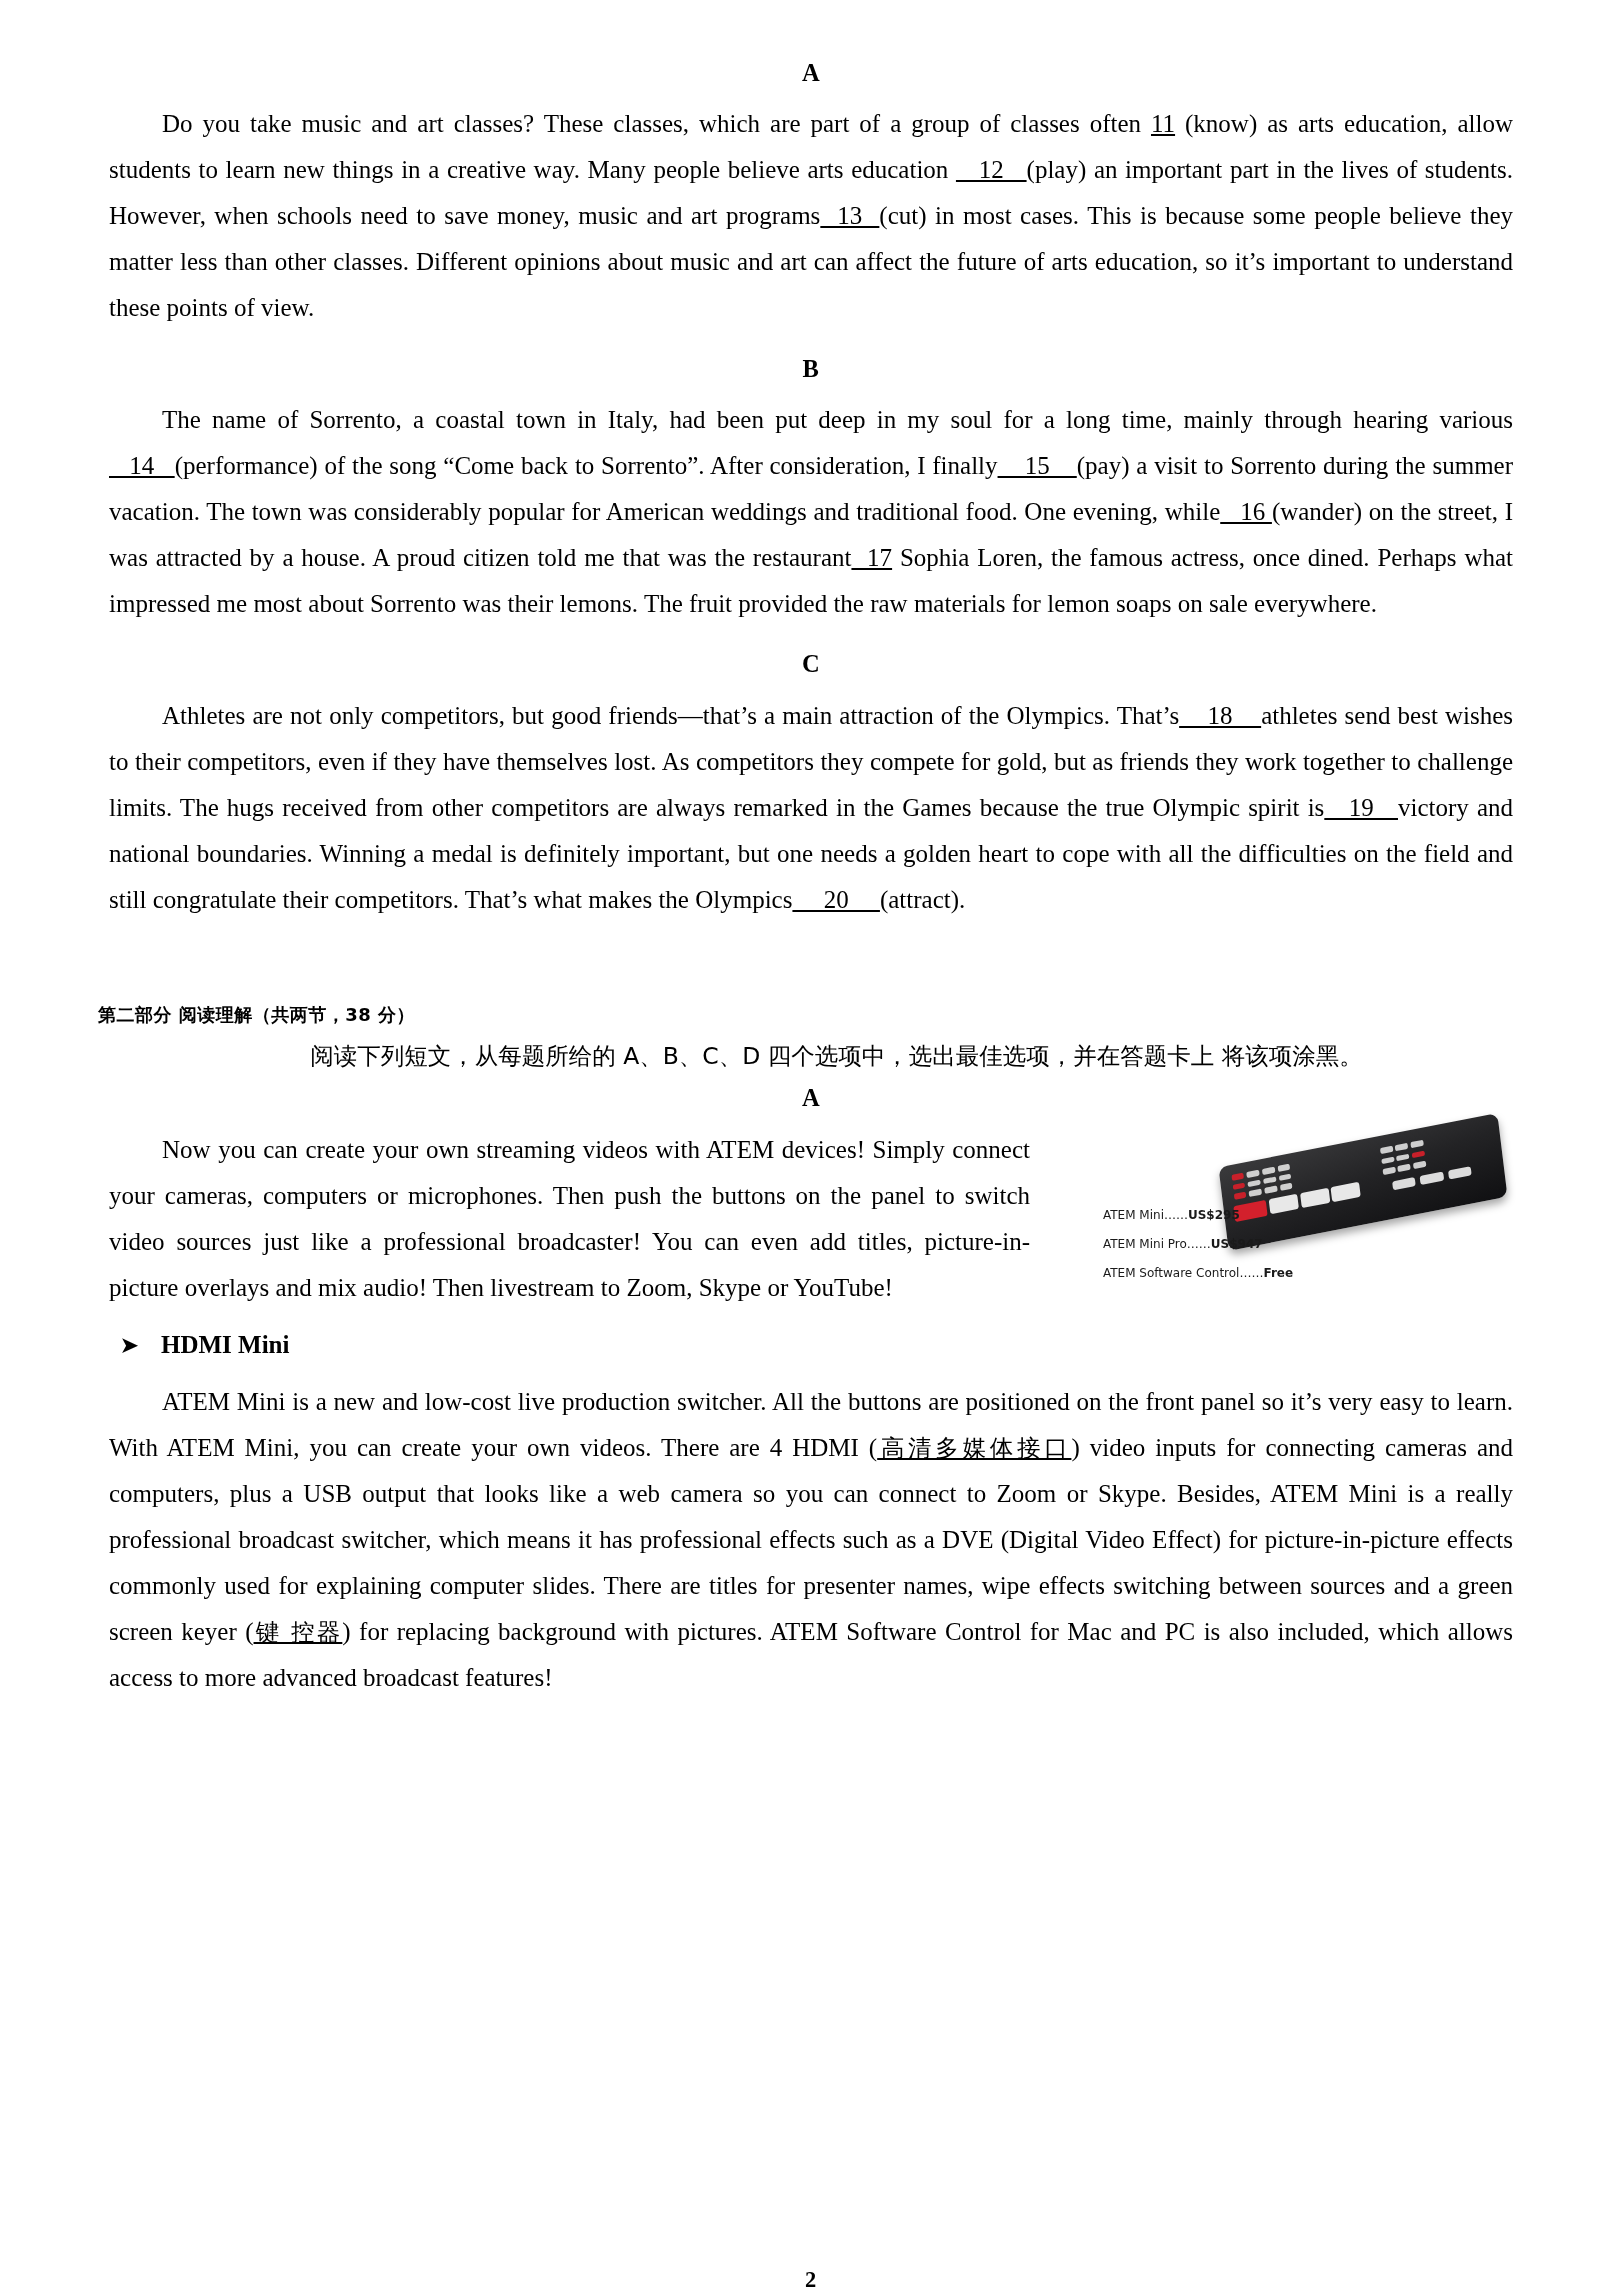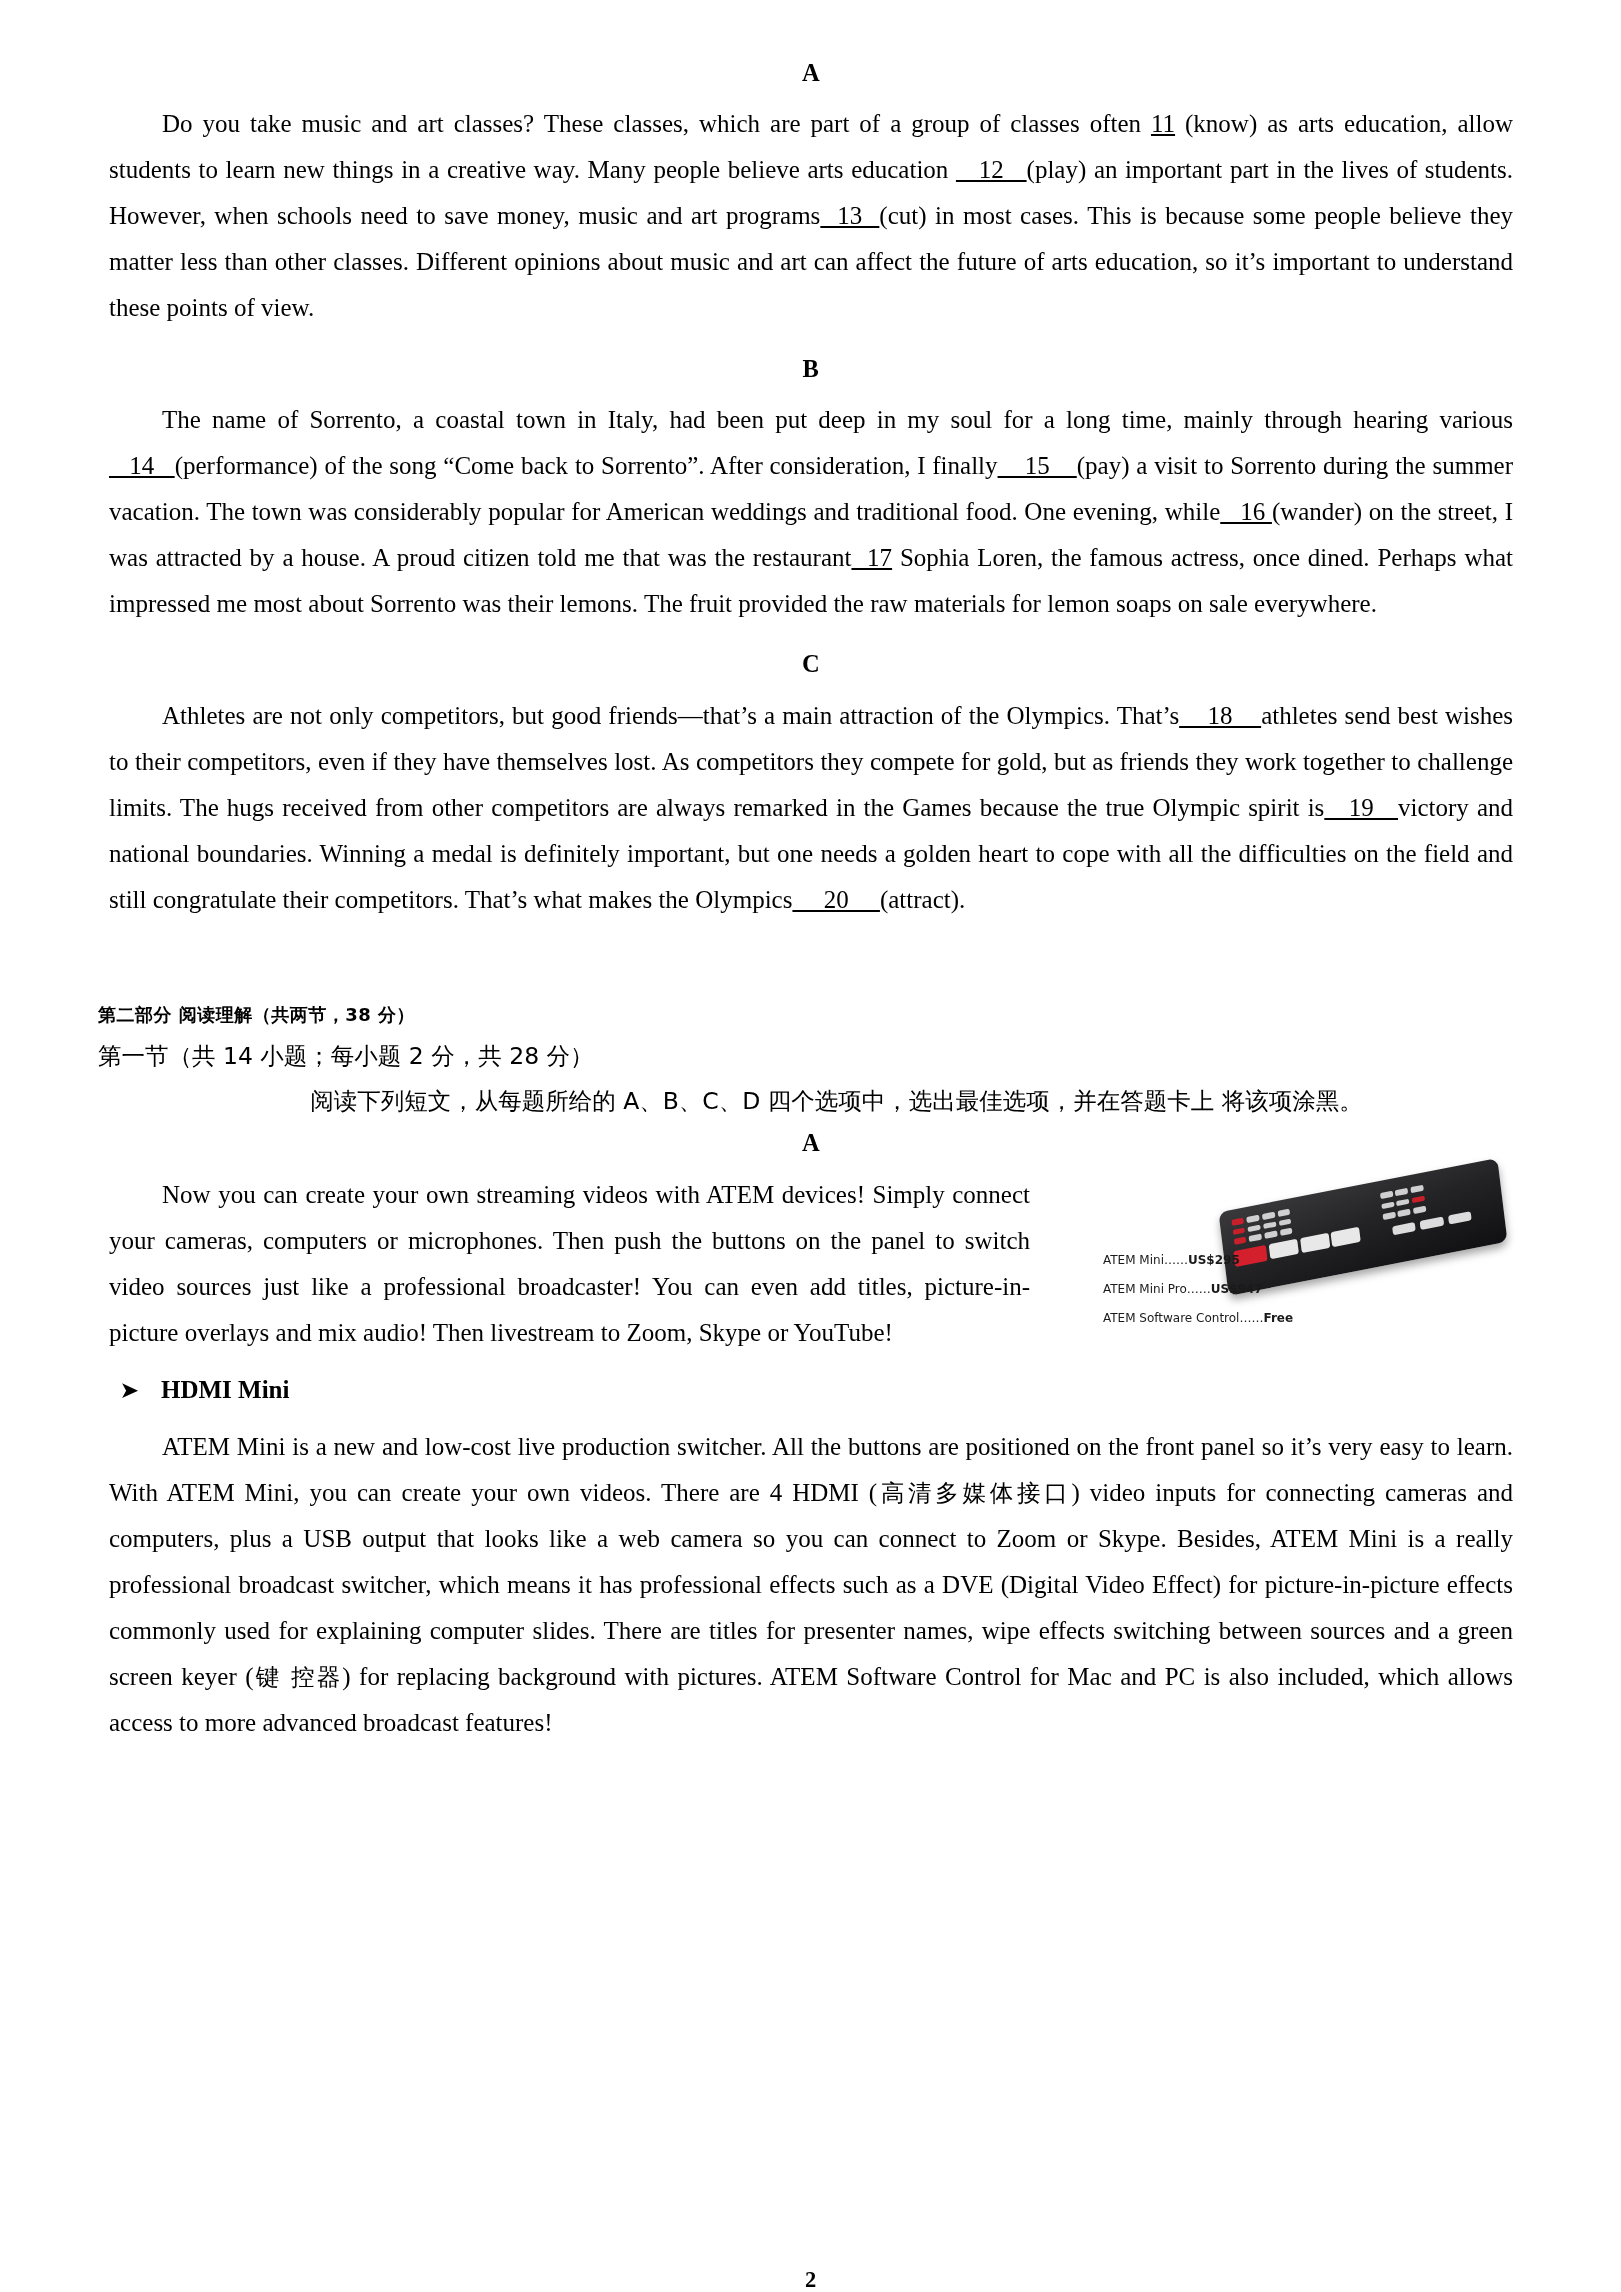--- a/index.html
+++ b/index.html
@@ -143,41 +143,40 @@
   .page-number {
     position: absolute;
     left: 0;
     right: 0;
     bottom: 0;
     text-align: center;
     font-weight: bold;
     font-size: 22.5px;
     font-family: "Liberation Serif", serif;
   }
-  .zh { font-family: "DejaVu Sans", "Liberation Sans", sans-serif; font-size: 23.5px; }
+  .zh { font-family: "DejaVu Sans", "Liberation Sans", sans-serif; font-size: 23.5px; text-decoration: underline; }
 </style>
 </head>
 <body>
 
 <div class="page">
   <div class="content">
 
     <div class="section-letter">A</div>
     <p class="para"><span>Do you take music and art classes? These classes, which are part of a group of classes often </span><span class="blank">11</span><span> (know) as arts education, allow students to learn new things in a creative way. Many people believe arts education </span><span class="blank">   12   </span><span>(play) an important part in the lives of students. However, when schools need to save money, music and art programs</span><span class="blank">  13  </span><span>(cut) in most cases. This is because  some people believe they matter less than other classes. Different opinions about music and art can affect the future of arts education, so it’s important to understand these points of view.</span></p>
 
     <div class="section-letter tight">B</div>
     <p class="para"><span>The name of Sorrento, a coastal town in Italy, had been put deep in my soul for a long time, mainly through hearing various</span><span class="blank">   14   </span><span>(performance) of the song “Come back to    Sorrento”. After consideration, I finally</span><span class="blank">    15    </span><span>(pay) a visit to Sorrento during the summer vacation. The town was considerably popular for American weddings and traditional food. One evening, while</span><span class="blank">   16 </span><span>(wander) on the street, I was attracted by a house. A proud citizen told me that was the restaurant</span><span class="blank">  17</span><span> Sophia Loren,  the famous actress, once  dined. Perhaps what impressed  me most about Sorrento was their lemons. The fruit provided the raw materials for lemon soaps on sale everywhere.</span></p>
 
     <div class="section-letter tight">C</div>
     <p class="para"><span>Athletes are not only competitors, but good friends—that’s a main attraction of the Olympics. That’s</span><span class="blank">    18    </span><span>athletes send best wishes to their competitors, even if they have themselves lost. As competitors they compete for gold, but as friends they work together to challenge limits. The hugs received from other competitors are always remarked in the Games because the true Olympic spirit is</span><span class="blank">   19   </span><span>victory and national boundaries. Winning a medal is definitely important,   but one needs a golden heart to cope with all the difficulties on the field and still congratulate their competitors. That’s what makes the Olympics</span><span class="blank">     20     </span><span>(attract).</span></p>
 
     <div class="spacer-lg"></div>
 
     <p class="cn-head">第二部分 阅读理解（共两节，38 分）</p>
-    <p class="cn-sub">第一节（共 14 小题；每小题 2 分，共 28 分）</p>
     <p class="cn-instr">阅读下列短文，从每题所给的 A、B、C、D 四个选项中，选出最佳选项，并在答题卡上 将该项涂黑。</p>
 
     <div class="section-letter" style="margin-top:7.8px;">A</div>
 
     <div class="passage-wrap">
 
       <div class="atem-figure">
         <div class="atem-device">
           <div class="atem-body">
             <div class="atem-face">

